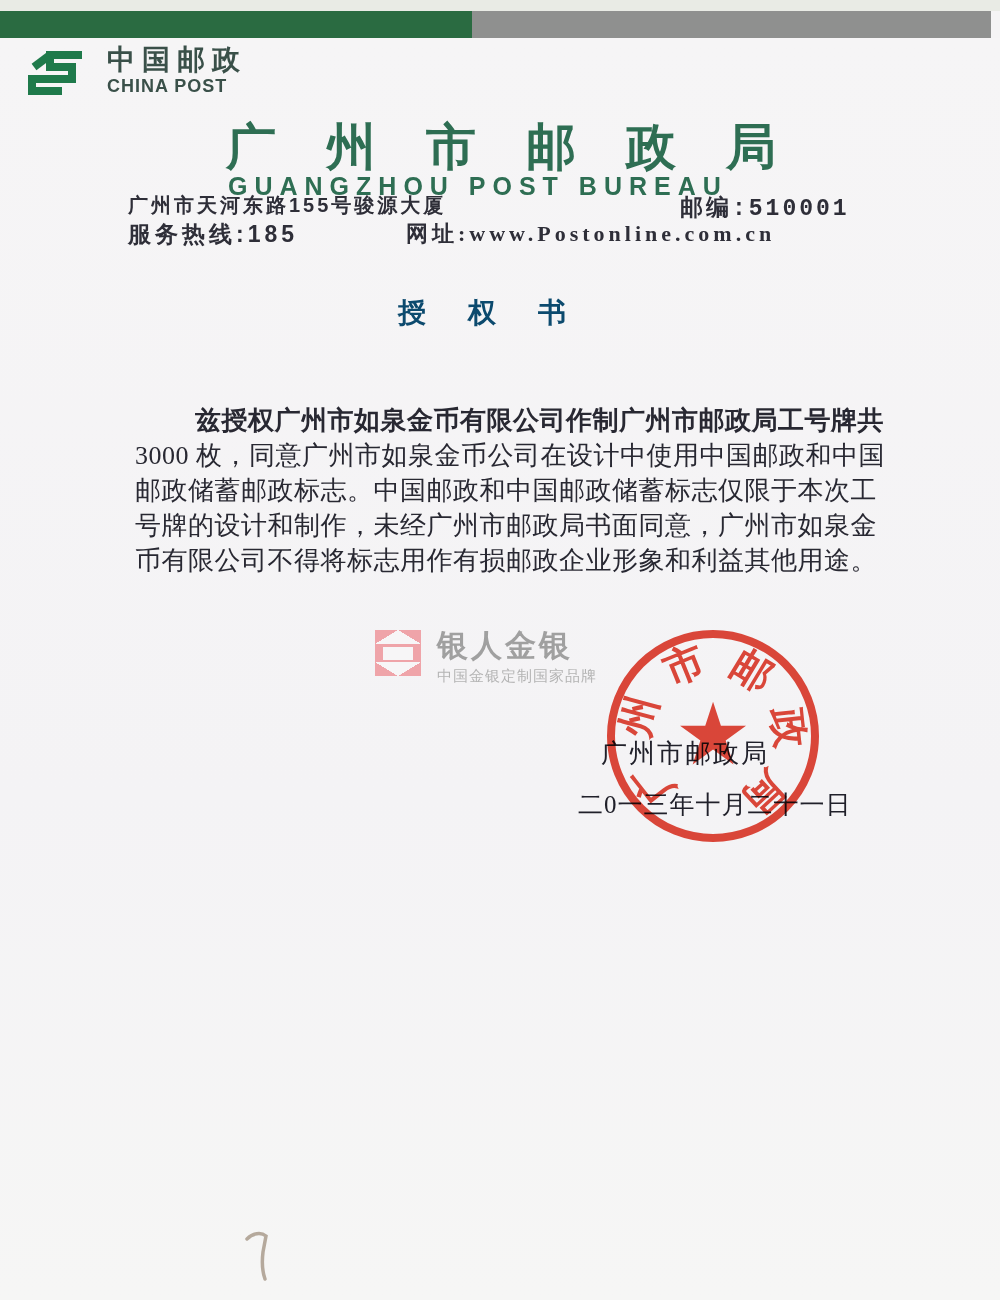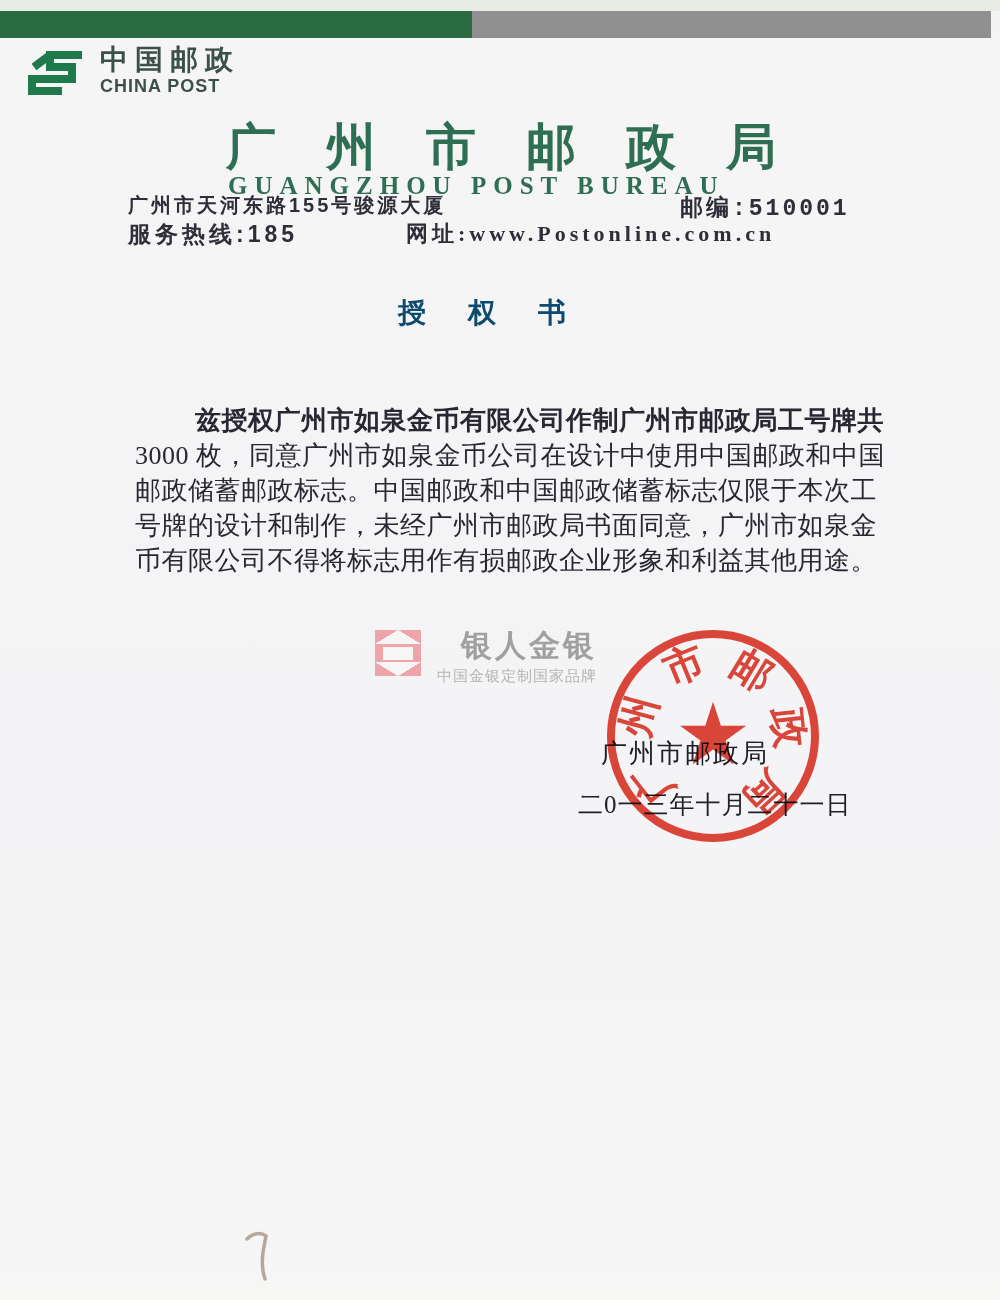--- a/index.html
+++ b/index.html
@@ -8,30 +8,30 @@
   .abs{position:absolute;}
 
   
   .top-strip{left:0;top:0;width:1000px;height:11px;background:#e9ebe5;}
   .bar-green{left:0;top:11px;width:472px;height:27px;background:#2a6b41;}
   .bar-gray{left:472px;top:11px;width:519px;height:27px;background:#8f908f;}
   .page-body{left:0;top:38px;width:1000px;height:1262px;
      background:linear-gradient(180deg,#f6f5f6 0%,#f4f3f5 60%,#f6f6f5 100%);}
 
   
-  .brand{left:22px;top:46px;display:flex;align-items:flex-start;gap:14px;}
+  .brand{left:22px;top:46px;display:flex;align-items:flex-start;gap:21px;}
   .brand-text{display:flex;flex-direction:column;line-height:1;}
   .brand-cn{font-size:28px;font-weight:bold;color:#3a5049;letter-spacing:7px;}
   .brand-en{font-size:18px;font-weight:bold;color:#3a5049;letter-spacing:1px;margin-top:3px;}
 
   
   .title-cn{left:226px;top:114px;font-size:50px;font-weight:600;color:#2e6e53;
             letter-spacing:50px;white-space:nowrap;}
   .title-en{left:228px;top:172px;font-size:25px;font-weight:bold;color:#2e6e53;
-            letter-spacing:7px;white-space:nowrap;font-family:Liberation Serif, serif;}
+            letter-spacing:7px;white-space:nowrap;}
   .addr-line{color:#2e2e38;font-weight:bold;white-space:nowrap;}
   .addr1-left{left:128px;top:192px;font-size:20px;letter-spacing:3px;}
   .addr1-right{left:680px;top:192px;font-size:23px;letter-spacing:3px;
                font-family:"Liberation Mono", monospace;}
   .addr2-left{left:128px;top:219px;font-size:23px;letter-spacing:4px;}
   .addr2-right{left:374px;top:219px;font-size:22px;letter-spacing:4px;
                font-family:Liberation Serif, serif;margin-left:32px;}
 
   
   .doc-title{left:398px;top:294px;font-size:28px;font-weight:600;color:#0c4a6e;
@@ -46,21 +46,21 @@
   
   .watermark{left:375px;top:630px;display:flex;align-items:flex-start;gap:16px;z-index:2;}
   .wm-logo{width:46px;height:46px;position:relative;background:#efa4a9;}
   .wm-logo:before{content:"";position:absolute;left:8px;top:17px;width:30px;height:13px;background:#f7f6f7;}
   .wm-logo:after{content:"";position:absolute;left:0;top:0;width:46px;height:46px;
      background:
        linear-gradient(to bottom right, transparent 49.5%, #f7f6f7 50%) 0 0/23px 14px no-repeat,
        linear-gradient(to bottom left, transparent 49.5%, #f7f6f7 50%) 23px 0/23px 14px no-repeat,
        linear-gradient(to top right, transparent 49.5%, #f7f6f7 50%) 0 32px/23px 14px no-repeat,
        linear-gradient(to top left, transparent 49.5%, #f7f6f7 50%) 23px 32px/23px 14px no-repeat;}
-  .wm-text{display:flex;flex-direction:column;text-align:right;}
+  .wm-text{display:flex;flex-direction:column;}
   .wm-name{font-size:31px;font-weight:bold;color:#a0a0a0;letter-spacing:3px;line-height:1;}
   .wm-tagline{font-size:15px;color:#b4b4b4;letter-spacing:1px;margin-top:6px;}
 
   
   .signature{left:601px;top:736px;font-size:26px;color:#20202a;z-index:3;
              font-family:"Liberation Serif", serif;letter-spacing:2px;}
   .sign-date{left:578px;top:788px;font-size:25px;color:#20202a;z-index:3;
              font-family:"Liberation Serif", serif;letter-spacing:1px;}
 
   

